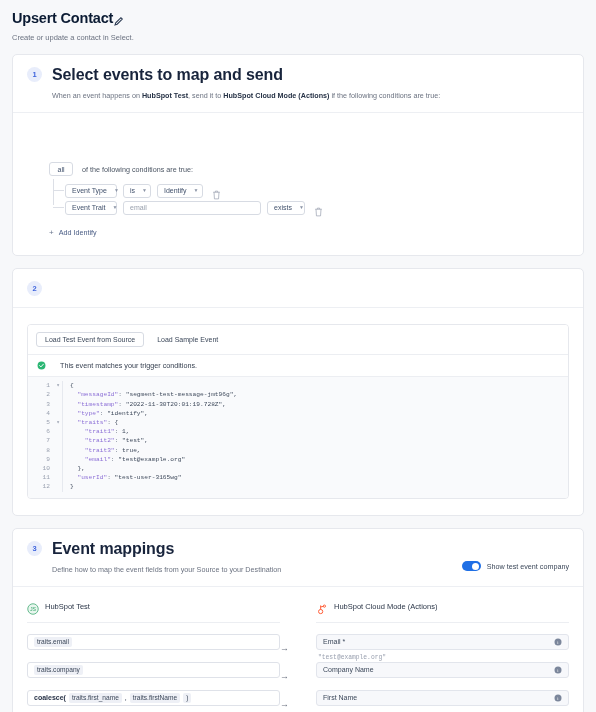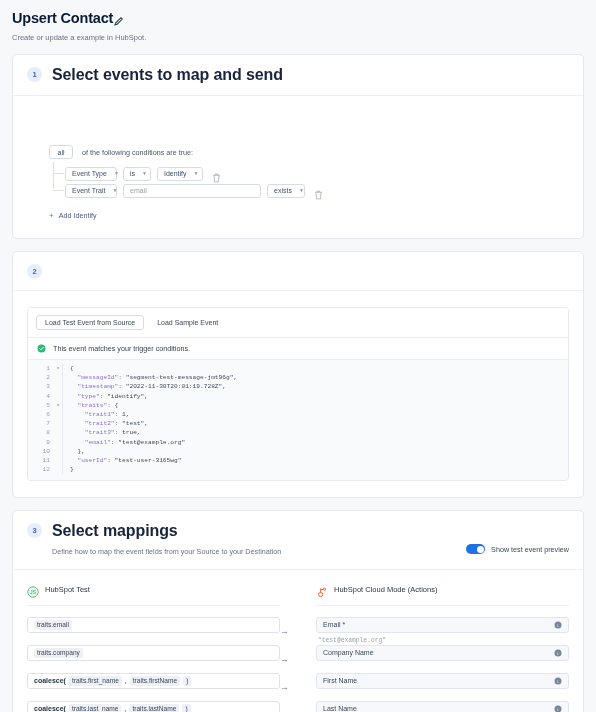--- a/index.html
+++ b/index.html
@@ -86,21 +86,21 @@
   
   .te-box { border: 1px solid #e6e8ed; border-radius: 4px; overflow: hidden; }
   .te-tabs { display: flex; align-items: center; gap: 4px; padding: 7px 8px; background: #fff; }
   .te-tab {
     font-size: 7px; color: #3b4759; height: 15px; padding: 0 8px;
     display: inline-flex; align-items: center; border-radius: 3px;
     border: 1px solid transparent;
   }
   .te-tab.active { border-color: #d7dbe3; background: #fff; }
   .te-status {
-    display: flex; align-items: center; gap: 7px;
+    display: flex; align-items: center; gap: 14px;
     padding: 6px 9px; font-size: 7.2px; color: #374151;
     border-top: 1px solid #eceef2; background: #fff;
   }
   .check-icon { width: 9px; height: 9px; display: block; }
 
   .code { display: flex; background: #f9fafc; border-top: 1px solid #eceef2; padding: 4px 0 6px 0; }
   .gutter {
     flex: 0 0 auto; width: 26px; text-align: right; padding-right: 4px;
     font-family: "Liberation Mono", monospace; font-size: 6.2px; color: #9aa1b0; line-height: 9.2px;
   }
@@ -172,27 +172,30 @@
 <div class="page">
 
   <div class="page-head">
     <span class="page-title">Upsert Contact</span>
     <span class="edit-icon">
       <svg viewBox="0 0 16 16" width="11" height="11" fill="none" stroke="currentColor" stroke-width="1.6">
         <path d="M3 13 L4 10 L11.5 2.5 L13.5 4.5 L6 12 Z"></path>
       </svg>
     </span>
   </div>
-  <div class="page-sub">Create or update a example in HubSpot.</div>
+  <div class="page-sub">Create or update a contact in Select.</div>
 
   <div class="card">
     <div class="card-head">
       <div class="step-badge">1</div>
       <div class="card-head-text">
         <div class="card-title">Select events to map and send</div>
+        <div class="card-desc">
+          <span>When an event happens on </span><b>HubSpot Test</b><span>, send it to </span><b>HubSpot Cloud Mode (Actions)</b><span> if the following conditions are true:</span>
+        </div>
       </div>
     </div>
     <div class="card-divider"></div>
     <div class="card-body">
       <div class="cond-wrap">
         <div class="cond-top">
           <span class="pill" style="width:24px;justify-content:center;">all</span>
           <span class="cond-label">of the following conditions are true:</span>
         </div>
         <div class="cond-rows">
@@ -295,28 +298,28 @@
           <div class="code-lines"><div>{</div><div>  <span class="tok-key">"messageId"</span><span class="tok-pun">:</span> "segment-test-message-jmt96g",</div><div>  <span class="tok-key">"timestamp"</span><span class="tok-pun">:</span> "2022-11-30T20:01:19.728Z",</div><div>  <span class="tok-key">"type"</span><span class="tok-pun">:</span> "identify",</div><div>  <span class="tok-key">"traits"</span><span class="tok-pun">:</span> {</div><div>    <span class="tok-key">"trait1"</span><span class="tok-pun">:</span> 1,</div><div>    <span class="tok-key">"trait2"</span><span class="tok-pun">:</span> "test",</div><div>    <span class="tok-key">"trait3"</span><span class="tok-pun">:</span> true,</div><div>    <span class="tok-key">"email"</span><span class="tok-pun">:</span> "test@example.org"</div><div>  },</div><div>  <span class="tok-key">"userId"</span><span class="tok-pun">:</span> "test-user-3165wg"</div><div>}</div></div>
         </div>
       </div>
     </div>
   </div>
 
   <div class="card" style="margin-bottom:0;">
     <div class="card-head">
       <div class="step-badge">3</div>
       <div class="card-head-text">
-        <div class="card-title">Select mappings</div>
+        <div class="card-title">Event mappings</div>
         <div class="map-head-row">
           <div class="card-desc">Define how to map the event fields from your Source to your Destination</div>
           <div class="toggle-wrap">
             <span class="toggle">
                 <span class="knob"></span>
               </span>
-            <span class="toggle-label">Show test event preview</span>
+            <span class="toggle-label">Show test event company</span>
           </div>
         </div>
       </div>
     </div>
     <div class="card-divider"></div>
 
     <div class="map-grid">
       <div class="map-col">
         <div class="col-head">
           <span class="src-icon">

